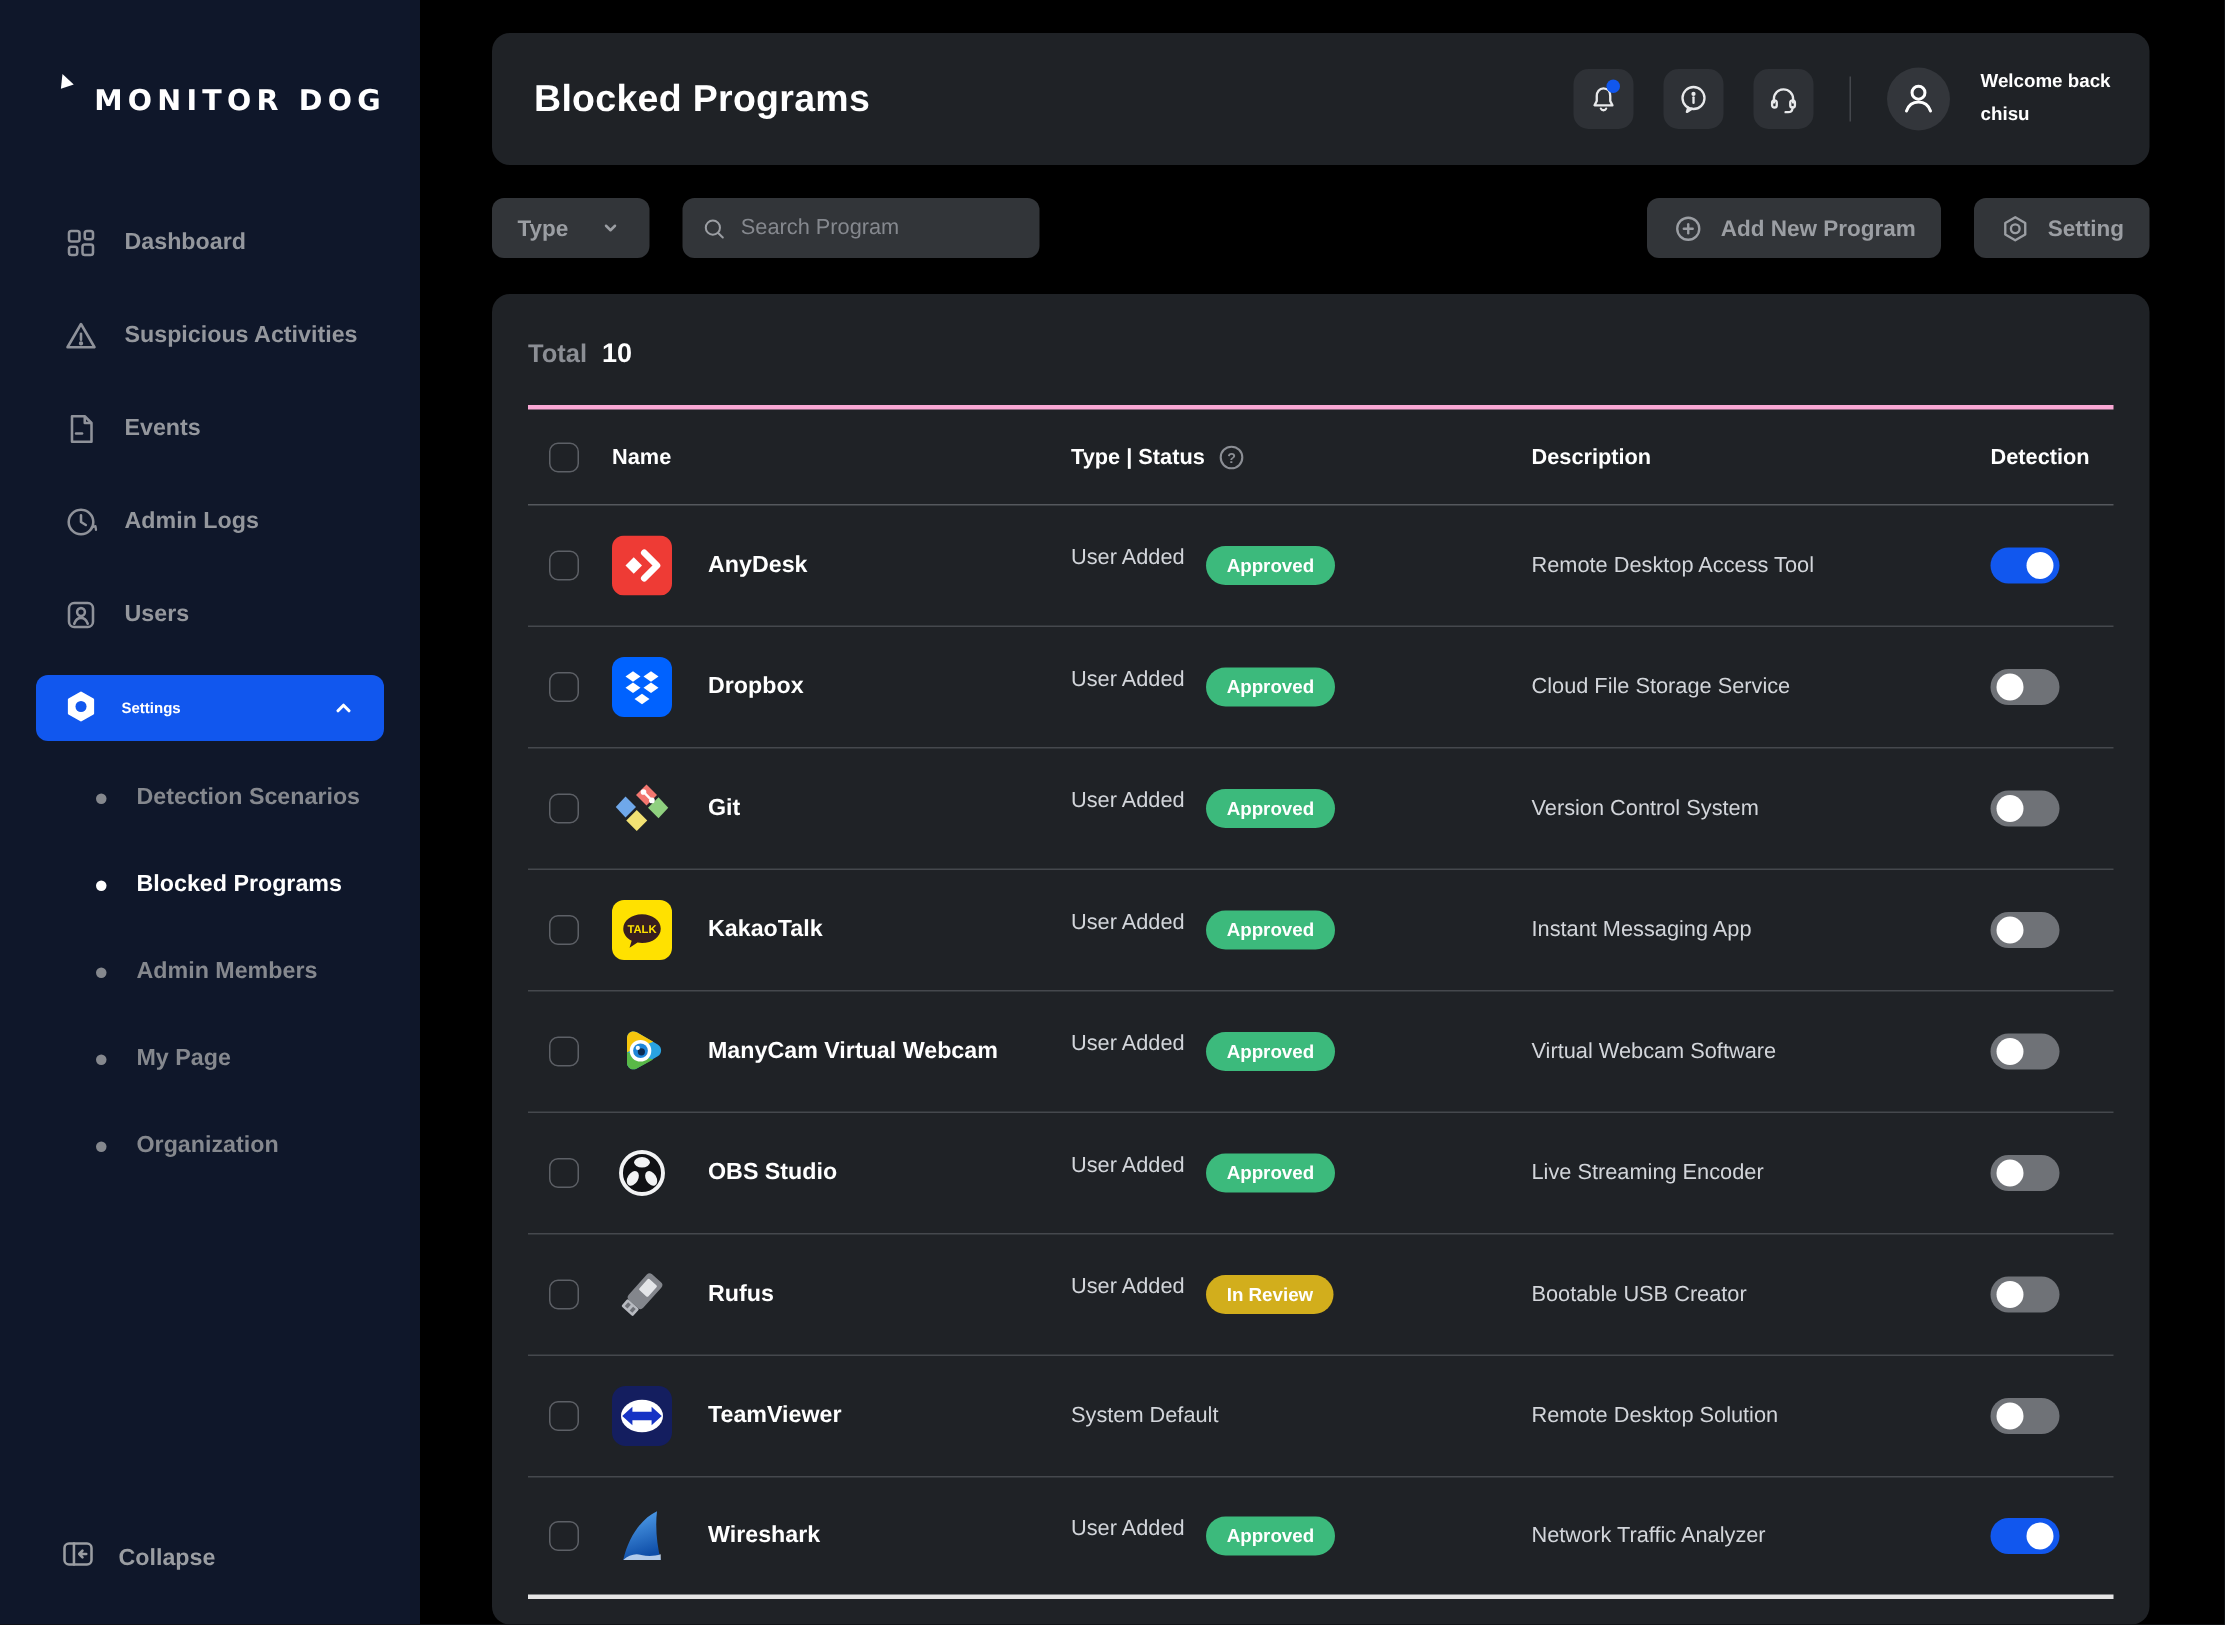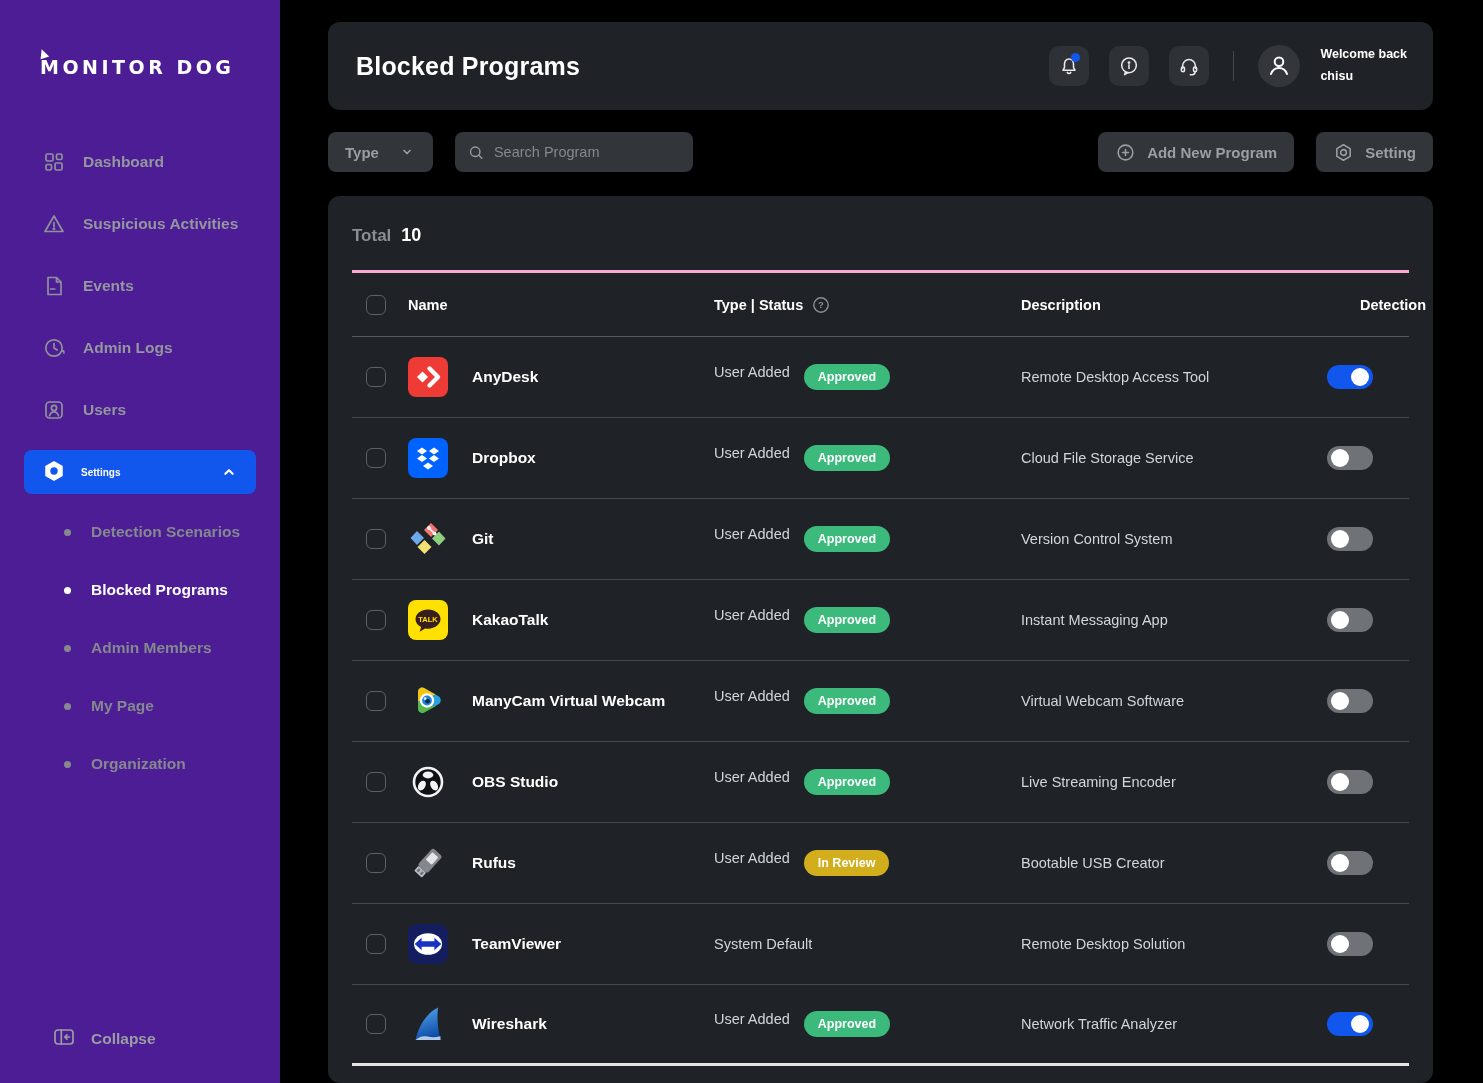--- a/index.html
+++ b/index.html
@@ -5,21 +5,21 @@
   * { box-sizing: border-box; margin: 0; padding: 0; }
   html,body { width:1483px; height:1083px; overflow:hidden; }
   body {
     background:#000;
     font-family:"Liberation Sans","DejaVu Sans",sans-serif;
     color:#fff;
   }
   .app { display:flex; width:100%; height:100%; }
 
   
-  .sidebar { width:280px; flex-shrink:0; background:#4c1d95; position:relative; }
+  .sidebar { width:280px; flex-shrink:0; background:#0f172a; position:relative;text-align:center; }
   .logo {
     padding:56px 0 0 40px; height:131px;
     font-family:"DejaVu Sans",sans-serif; font-weight:800; font-size:19px;
     letter-spacing:3.5px; color:#fff; position:relative; white-space:nowrap;
   }
   .logo-ear {
     position:absolute; top:49px; left:39px; width:0; height:0;
     border-left:4px solid transparent; border-right:5px solid transparent;
     border-bottom:9px solid #fff; transform:rotate(-18deg);
   }
@@ -36,21 +36,21 @@
   .nav-settings .chev { margin-left:auto; display:flex; }
   .subnav { margin-top:9px;margin-left:16px; }
   .subnav-item {
     height:58px; display:flex; align-items:center; gap:20px; padding-left:48px;
     color:#85888e; font-size:15.5px; font-weight:700; cursor:pointer;
   }
   .subnav-item .dot { width:7px; height:7px; border-radius:50%; background:#85888e; }
   .subnav-item.active { color:#fff; }
   .subnav-item.active .dot { background:#fff; }
   .collapse-btn {
-    position:absolute; bottom:30px; left:52px; display:flex; align-items:center; gap:15px;
+    position:absolute; bottom:30px; left:40px; display:flex; align-items:center; gap:15px;
     color:#9a9da2; font-size:15.5px; font-weight:700; cursor:pointer;
   }
 
   
   .main { flex:1; min-width:0; padding:22px 50px 0 48px; display:flex; flex-direction:column; }
   .card { background:#1f2226; border-radius:12px; }
 
   .topbar { height:88px; display:flex; align-items:center; padding:0 26px 0 28px; }
   .page-title { font-size:25px; font-weight:700; letter-spacing:.2px; }
   .topbar-right { margin-left:auto; display:flex; align-items:center; gap:20px; }
@@ -92,21 +92,21 @@
   .total-value { color:#fff; font-size:18px; font-weight:700; }
 
   .tgrid {
     display:grid; align-items:center; padding-left:14px;
     grid-template-columns:42px 64px 242px 307px 306px 1fr;
   }
   .thead { height:64px; border-bottom:1px solid #55585d; font-size:14.5px; font-weight:700; color:#fff; }
   .th-name { grid-column:2 / span 2; }
   .th-type { grid-column:4; display:flex; align-items:center; gap:9px; }
   .th-desc { grid-column:5; }
-  .th-det  { grid-column:6;margin-left:33px; }
+  .th-det  { grid-column:6; }
 
   .trow { height:81px; border-bottom:1px solid #45484d; }
   .trow:last-child { border-bottom:3px solid #e5e5e5; }
   .checkbox { width:20px; height:20px; border:1.5px solid #5d6066; border-radius:6px; background:transparent; cursor:pointer; }
   .program-icon { width:40px; height:40px; }
   .program-name { color:#fff; font-size:15.5px; font-weight:700; }
   .type-cell { display:flex; align-items:flex-start; gap:14px; }
   .type-text { color:#d2d5da; font-size:14.5px; }
   .badge {
     height:26px; padding:0 14px; border-radius:14px; display:flex; align-items:center;

